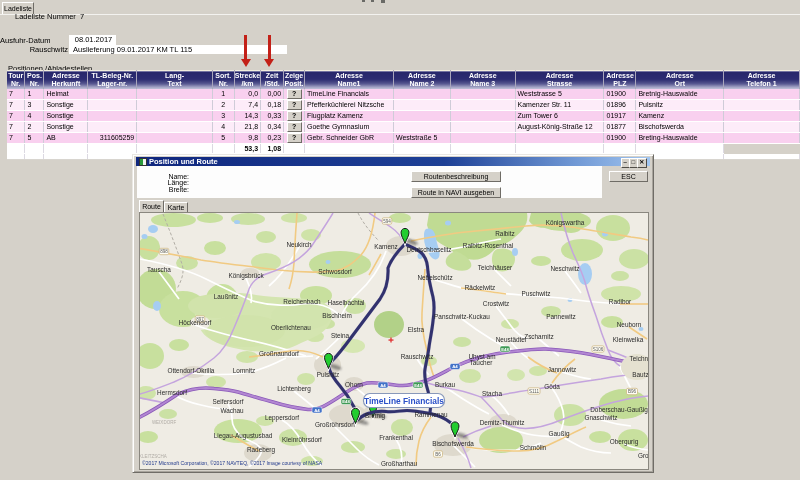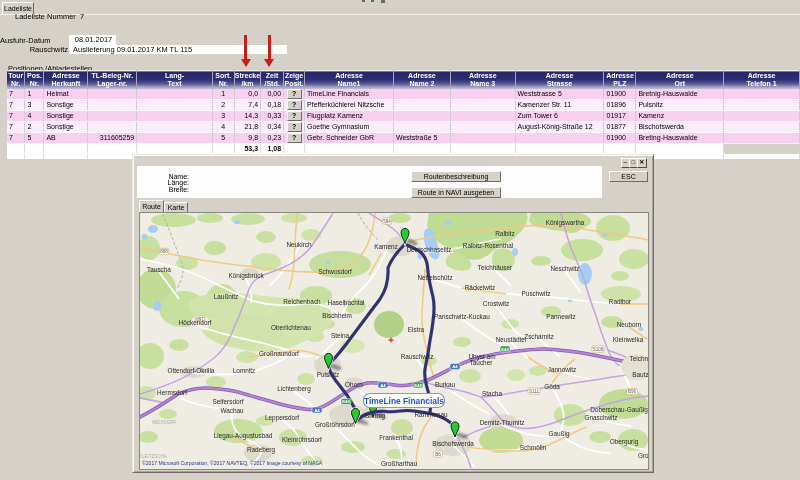--- a/index.html
+++ b/index.html
@@ -213,20 +213,26 @@
         <td></td>
         <td></td>
         <td></td>
         <td></td>
         <td></td>
       </tr>
 </tbody>
   </table>
 
 <div id="dlg">
+  <div id="tbar">
+    <div style="position:absolute;left:3px;top:1px;width:6px;height:6.5px;background:#f4f4f4;border:0.5px solid #333;">
+        <div style="position:absolute;left:0px;top:0px;width:3px;height:6.5px;background:#2a9a3a;"></div>
+      </div>
+    <div class="ttl">Position und Route</div>
+  </div>
   <div class="wbtn" style="left:487.5px;">‒</div>
   <div class="wbtn" style="left:495.5px;">□</div>
   <div class="wbtn" style="left:504px;">✕</div>
   <div class="abs" style="left:4px;top:11px;width:465px;height:32px;background:#fdfdfd;"></div>
   <div class="dlbl" style="top:17.5px;">Name:</div>
   <div class="dlbl" style="top:24px;">Länge:</div>
   <div class="dlbl" style="top:30.5px;">Breite:</div>
   <div class="btn" style="left:278px;top:16px;width:88px;height:9px;line-height:9px;">Routenbeschreibung</div>
   <div class="btn" style="left:278px;top:32px;width:88px;height:9px;line-height:9px;">Route in NAVI ausgeben</div>
   <div class="btn" style="left:476px;top:16px;width:37px;height:9px;line-height:9px;">ESC</div>

